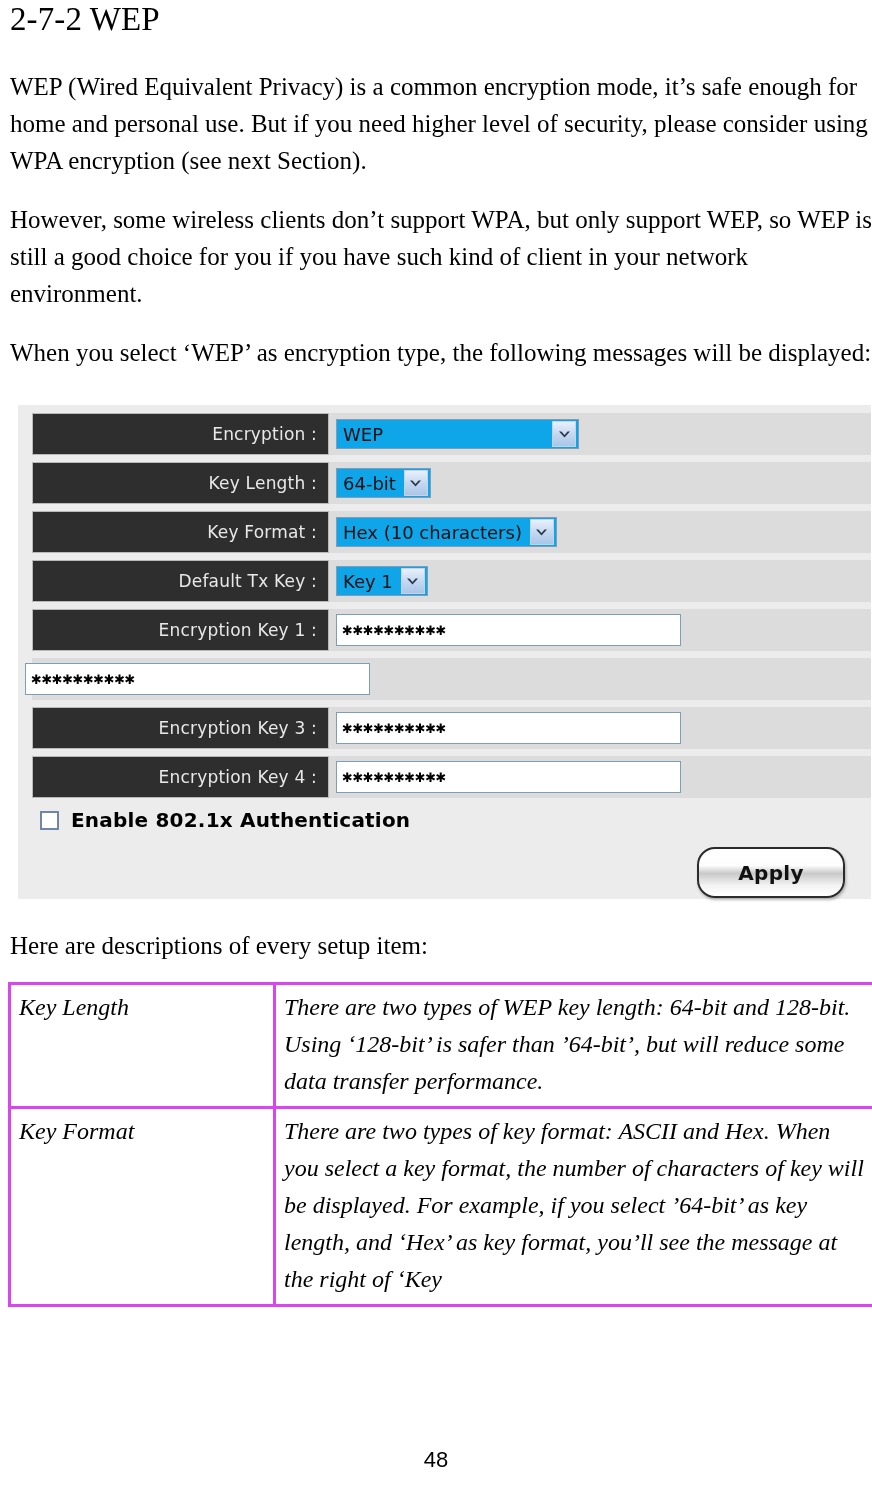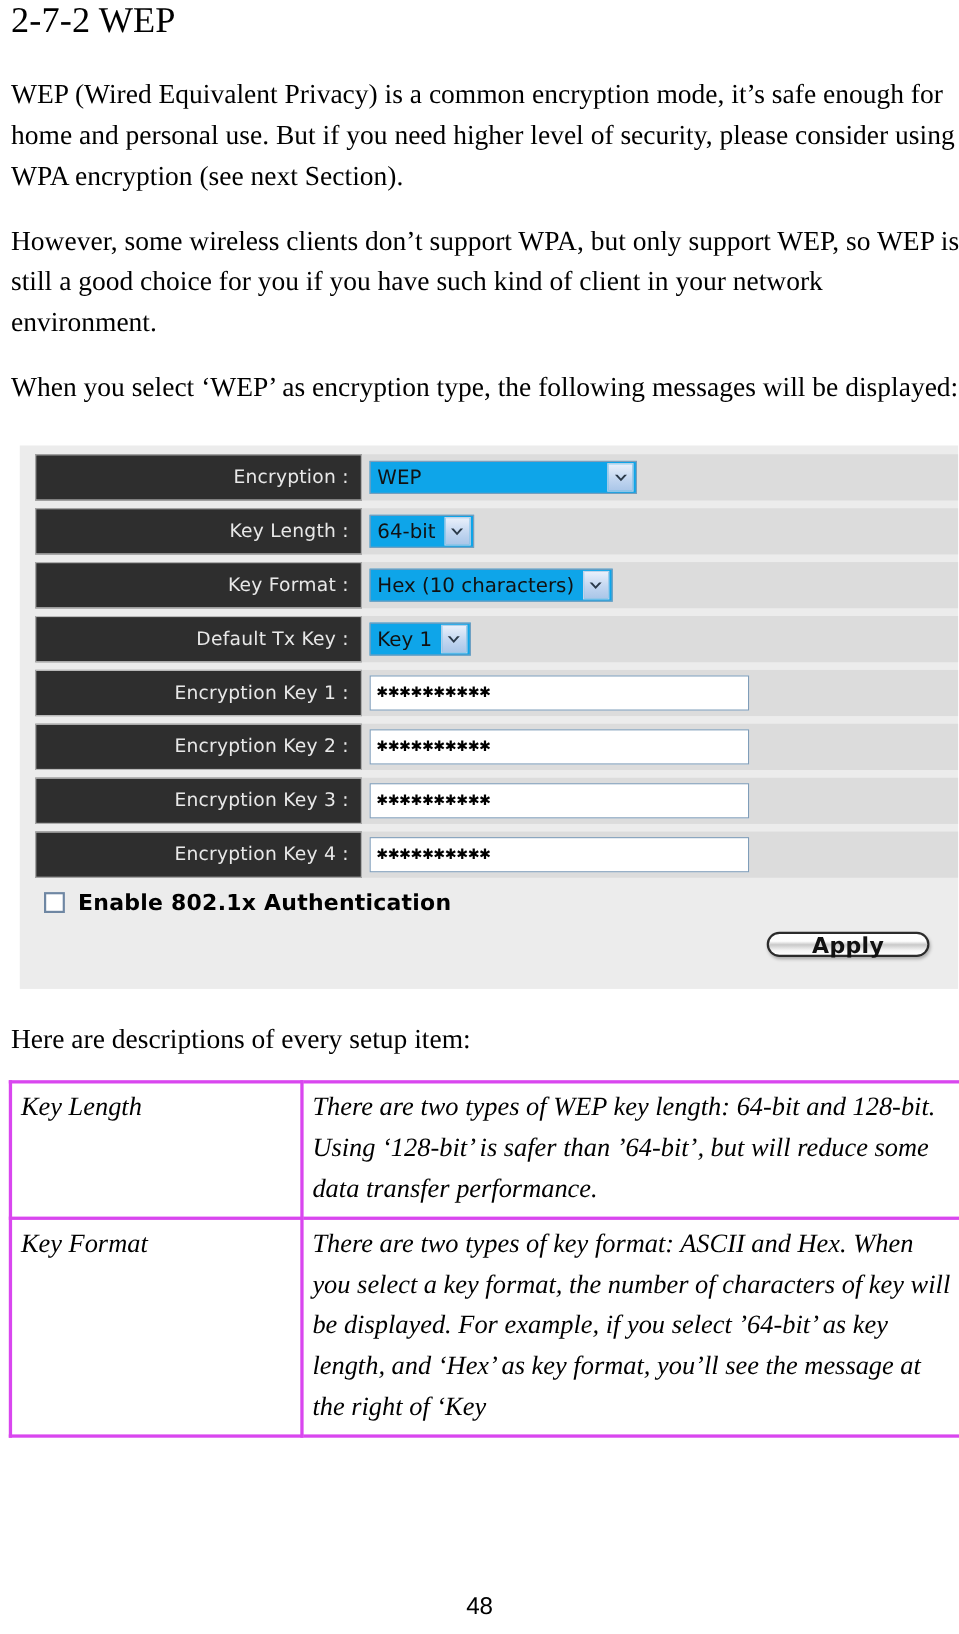--- a/index.html
+++ b/index.html
@@ -172,21 +172,21 @@
   
   .btn-row {
     display: flex;
     justify-content: flex-end;
     align-items: center;
     margin: 12px 26px 0 0;
     gap: 26px;
   }
   .pill {
     width: 148px;
-    height: 23px;
+    height: 51px;
     border-radius: 18px;
     border: 2px solid #2b2b2b;
     box-sizing: border-box;
     background: linear-gradient(to bottom,
         #ffffff 0%, #fdfdfd 35%, #c9c9c9 52%, #f4f4f4 78%, #ffffff 100%);
     box-shadow: 1px 2px 3px rgba(0,0,0,0.28);
     display: flex;
     align-items: center;
     justify-content: center;
     font-family: "DejaVu Sans", "Liberation Sans", sans-serif;
@@ -306,21 +306,20 @@
     <div class="ui-row">
       <div class="row-bg"></div>
       <div class="ui-label">Encryption Key 1 :</div>
       <div class="ui-field">
         <div class="txt">✱✱✱✱✱✱✱✱✱✱</div>
       </div>
     </div>
 
     <div class="ui-row">
       <div class="row-bg"></div>
-      <div class="ui-label">Encryption Key 2 :</div>
       <div class="ui-field">
         <div class="txt">✱✱✱✱✱✱✱✱✱✱</div>
       </div>
     </div>
 
     <div class="ui-row">
       <div class="row-bg"></div>
       <div class="ui-label">Encryption Key 3 :</div>
       <div class="ui-field">
         <div class="txt">✱✱✱✱✱✱✱✱✱✱</div>

